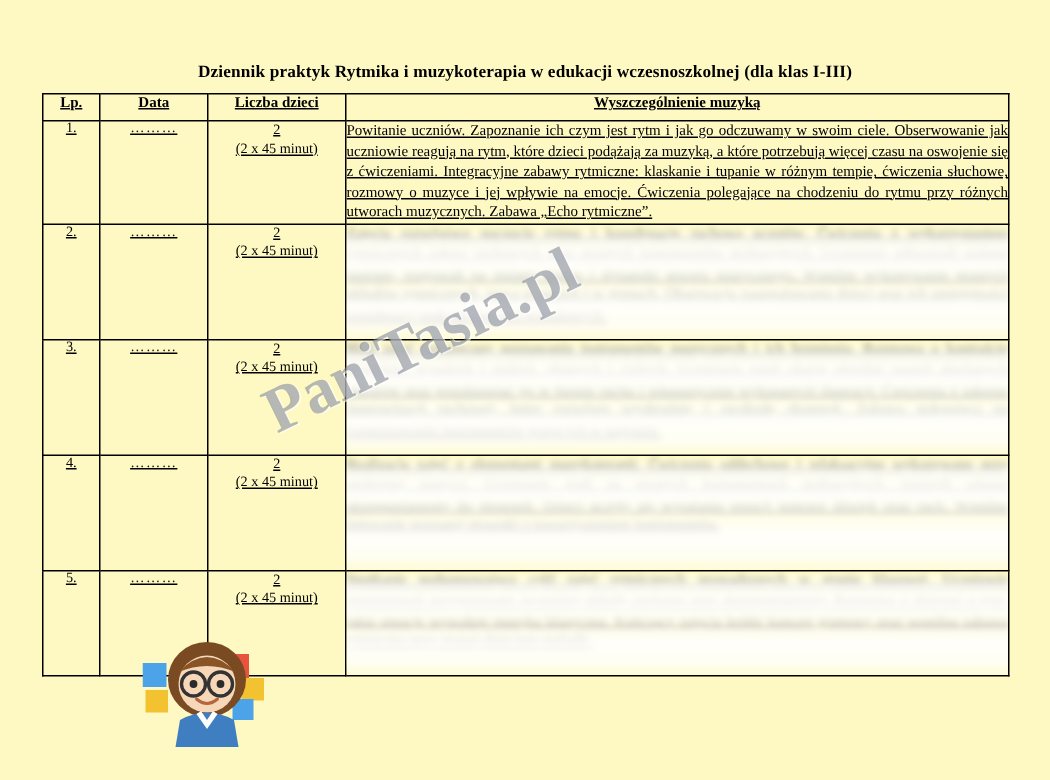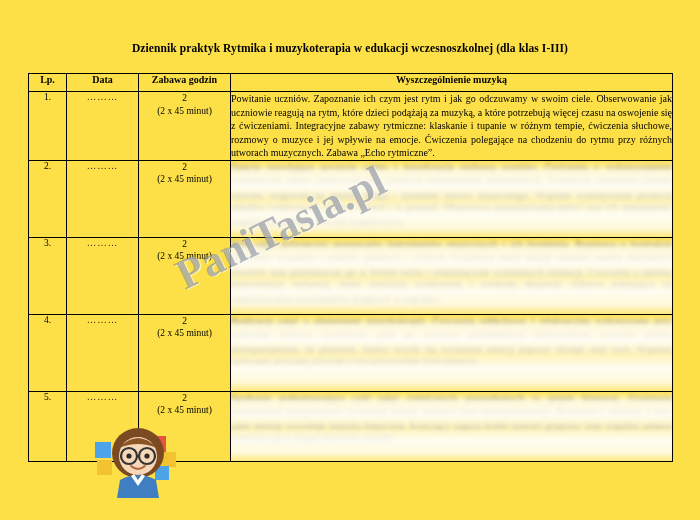--- a/index.html
+++ b/index.html
@@ -10,43 +10,44 @@
   body {
     width: 700px;
     height: 520px;
     overflow: hidden;
     font-family: "Liberation Serif", serif;
   }
   #page {
     position: relative;
     width: 700px;
     height: 520px;
-    background: #fde047;
+    background: #fef9c3;
     box-sizing: border-box;
   }
   #doc-title {
     position: absolute;
     left: 0;
     right: 0;
     top: 42px;
     text-align: center;
     font-family: "Liberation Serif", serif;
     font-weight: bold;
     font-size: 11.5px;
     color: #000;
     letter-spacing: 0.1px;
   }
   table.main {
     position: absolute;
     left: 28px;
-    top: 73px;
+    top: 62px;
     width: 644px;
     border-collapse: collapse;
     table-layout: fixed;
     font-size: 9px;
+    text-decoration: underline;
   }
   table.main th, table.main td {
     border: 1px solid #000;
     vertical-align: top;
     padding: 0;
   }
   thead th {
     text-align: center;
     font-weight: bold;
     font-size: 10px;
@@ -146,21 +147,21 @@
     <colgroup>
       <col class="c-lp">
         <col class="c-data">
         <col class="c-godz">
         <col class="c-wysz">
     </colgroup>
     <thead>
       <tr>
         <th>Lp.</th>
         <th>Data</th>
-        <th>Zabawa godzin</th>
+        <th>Liczba dzieci</th>
         <th>Wyszczególnienie muzyką</th>
       </tr>
     </thead>
     <tbody>
       <tr style="height:64px">
         <td class="lp">1.</td>
         <td class="data">………</td>
         <td class="godz">
           <div>2</div>
           <div>(2 x 45 minut)</div>

